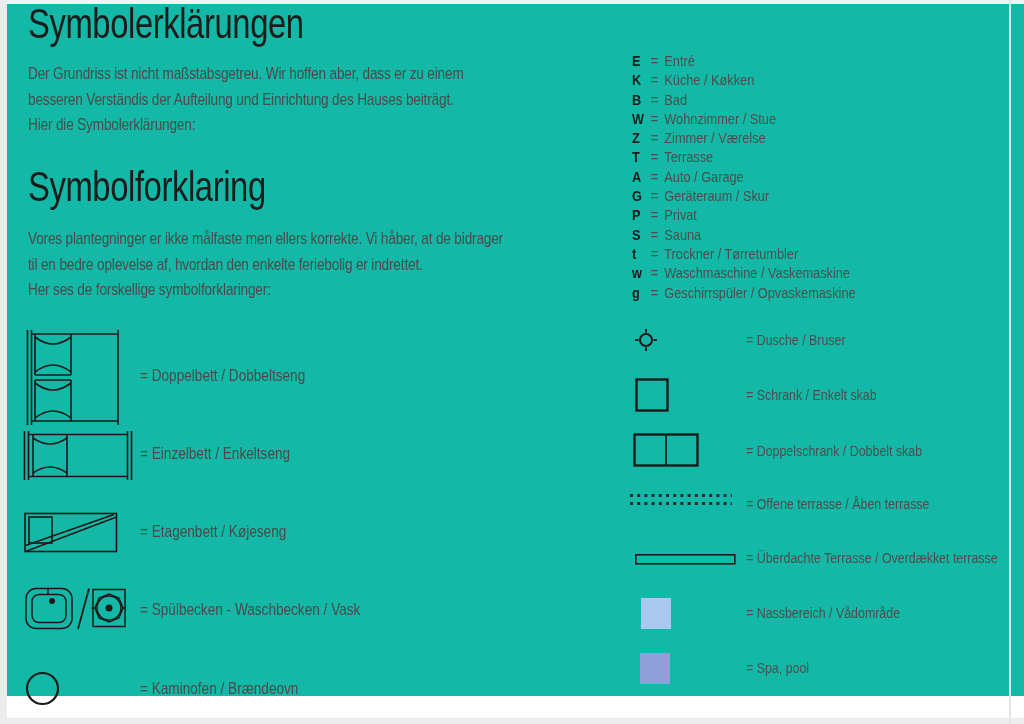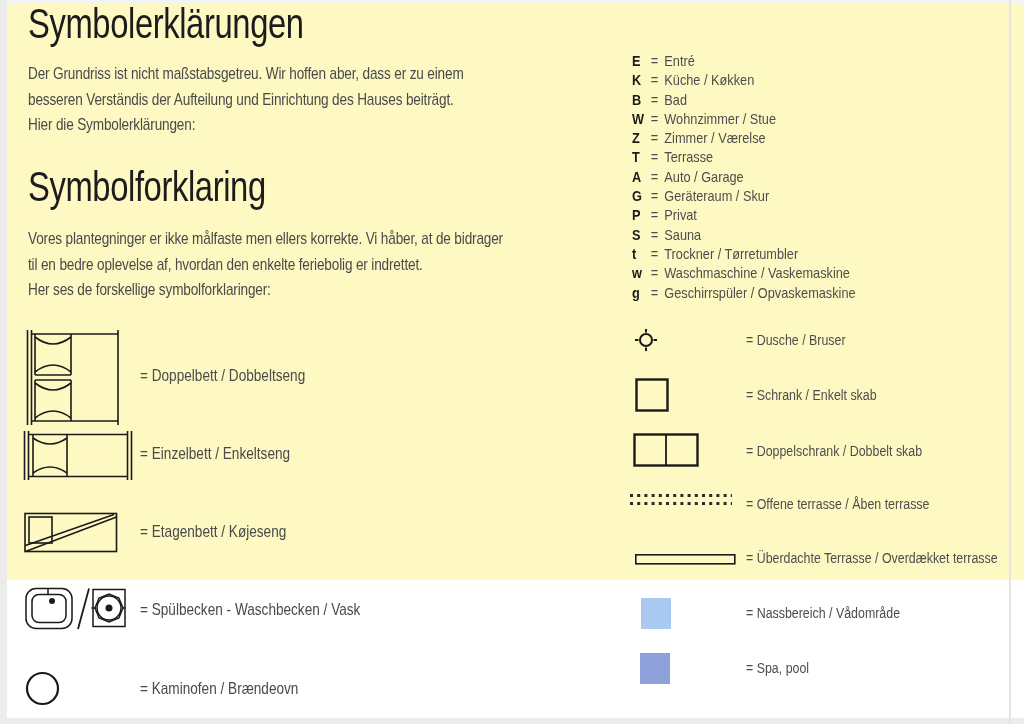--- a/index.html
+++ b/index.html
@@ -1,19 +1,19 @@
 <!DOCTYPE html>
 <html><head>
 <meta charset="utf-8">
 <style>
   * { margin:0; padding:0; box-sizing:border-box; }
   html,body { width:1024px; height:724px; }
   body { font-family:"Liberation Sans", sans-serif; background:#ffffff; position:relative; overflow:hidden; }
 
-  .page { position:absolute; left:0; top:0; width:1024px; height:580px; background:#fef9c3; }
+  .page { position:absolute; left:0; top:0; width:1024px; height:696px; background:#14b8a6; }
 
   .edge-left   { position:absolute; left:0; top:0; width:7px; height:724px; background:#ececec; }
   .edge-top    { position:absolute; left:0; top:0; width:1024px; height:4px; background:#f3f3f3; }
   .edge-bottom { position:absolute; left:0; top:718px; width:1024px; height:6px; background:#ececec; }
   .edge-right  { position:absolute; left:1009px; top:0; width:2px; height:724px; background:#e4e4e4; }
 
   .h-title { position:absolute; left:28px; font-size:42px; line-height:48px; font-weight:400;
              color:#1c1c1c; letter-spacing:-0.5px; white-space:nowrap;
              transform:scaleX(0.78); transform-origin:0 0; }
   .t1 { top:0px; }

